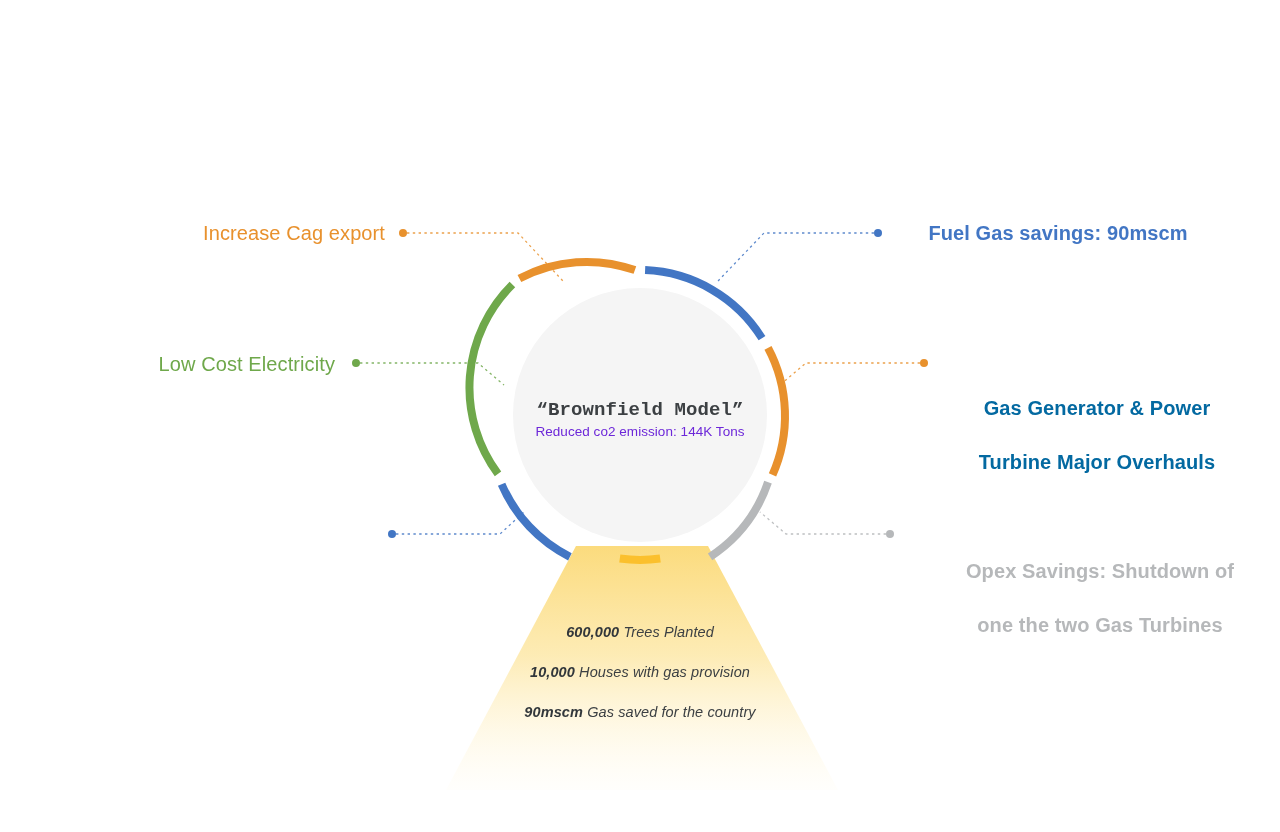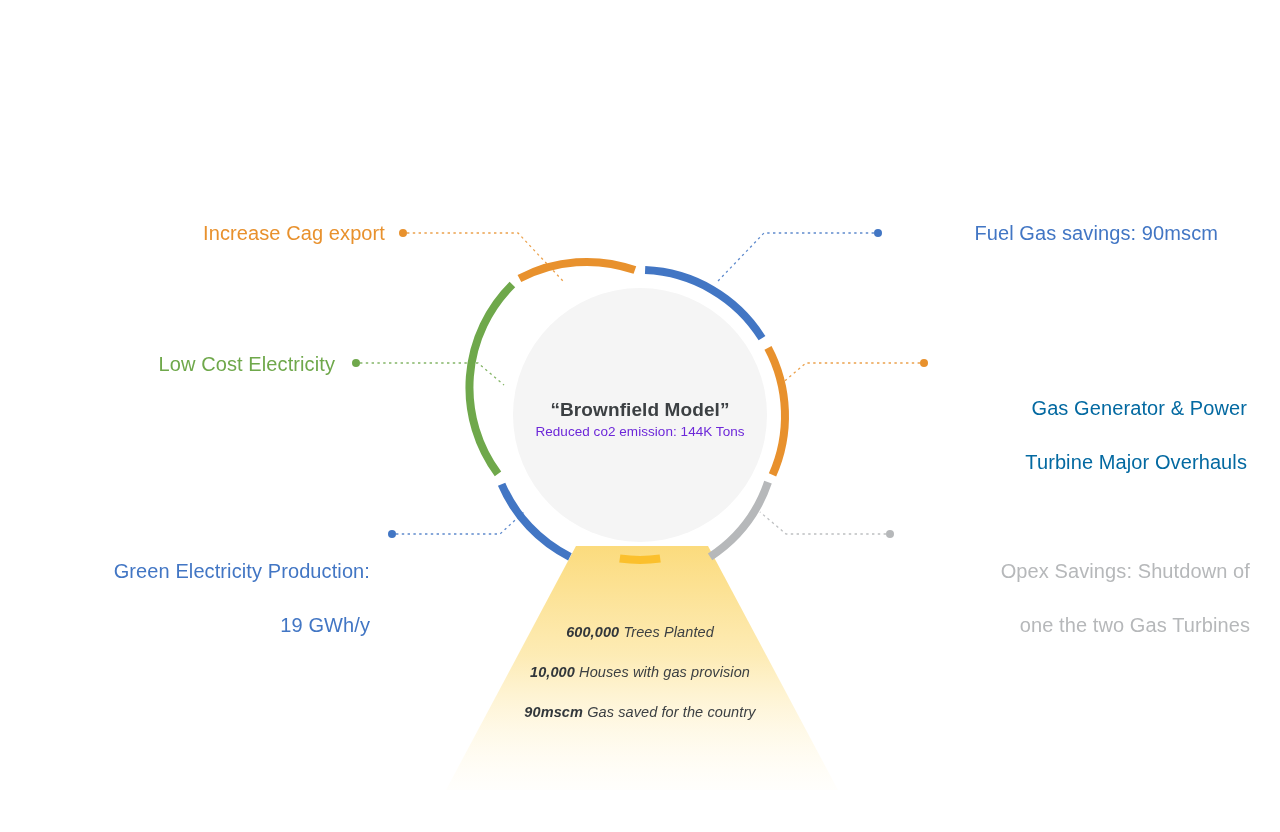--- a/index.html
+++ b/index.html
@@ -35,21 +35,21 @@
 
   
   .label {
     position: absolute;
     font-size: 20px;
     line-height: 18px;
     letter-spacing: 0.1px;
     white-space: pre;
   }
   .label.left  { text-align: right; }
-  .label.right { text-align: right; }
+  .label.right { text-align: center; font-weight: bold; }
 
   .lbl-increase-cag   { left: 130px;  top: 224px; width: 255px; color: #E8912D; }
   .lbl-low-cost       { left: 80px;   top: 355px; width: 255px; color: #6FA84B; }
   .lbl-green-elec     { left: 60px;   top: 526px; width: 310px; color: #4276C4; }
 
   .lbl-fuel-gas       { left: 898px;  top: 224px; width: 320px; color: #4276C4; }
   .lbl-gas-gen        { left: 947px;  top: 363px; width: 300px; color: #0369a1; }
   .lbl-opex           { left: 910px;  top: 526px; width: 300px; color: #B6B8BA; margin-left: 40px; }
 
   
@@ -59,20 +59,21 @@
     top: 398px;
     width: 300px;
     text-align: center;
   }
   .center-title {
     font-size: 19px;
     font-weight: bold;
     color: #3C4043;
     line-height: 24px;
     letter-spacing: 0.1px;
+    font-family: Liberation Mono, monospace;
   }
   .center-sub {
     font-size: 13.5px;
     color: #6d28d9;
     line-height: 19px;
     letter-spacing: 0.05px;
   }
 
   
   .beam-line {
@@ -156,24 +157,20 @@
 
   <div class="center-block">
     <div class="center-title">“Brownfield Model”</div>
     <div class="center-sub">Reduced co2 emission: 144K Tons</div>
   </div>
 
   <div class="label left lbl-increase-cag">Increase Cag export</div>
 
   <div class="label left lbl-low-cost">Low Cost Electricity</div>
 
-  <div class="label left lbl-green-elec">
-    <div>Green Electricity Production:</div>
-    <div>19 GWh/y</div>
-  </div>
 
   <div class="label right lbl-fuel-gas">Fuel Gas savings: 90mscm</div>
 
   <div class="label right lbl-gas-gen">
     <div>Gas Generator &amp; Power</div>
     <div>Turbine Major Overhauls</div>
   </div>
 
   <div class="label right lbl-opex">
     <div>Opex Savings: Shutdown of</div>

